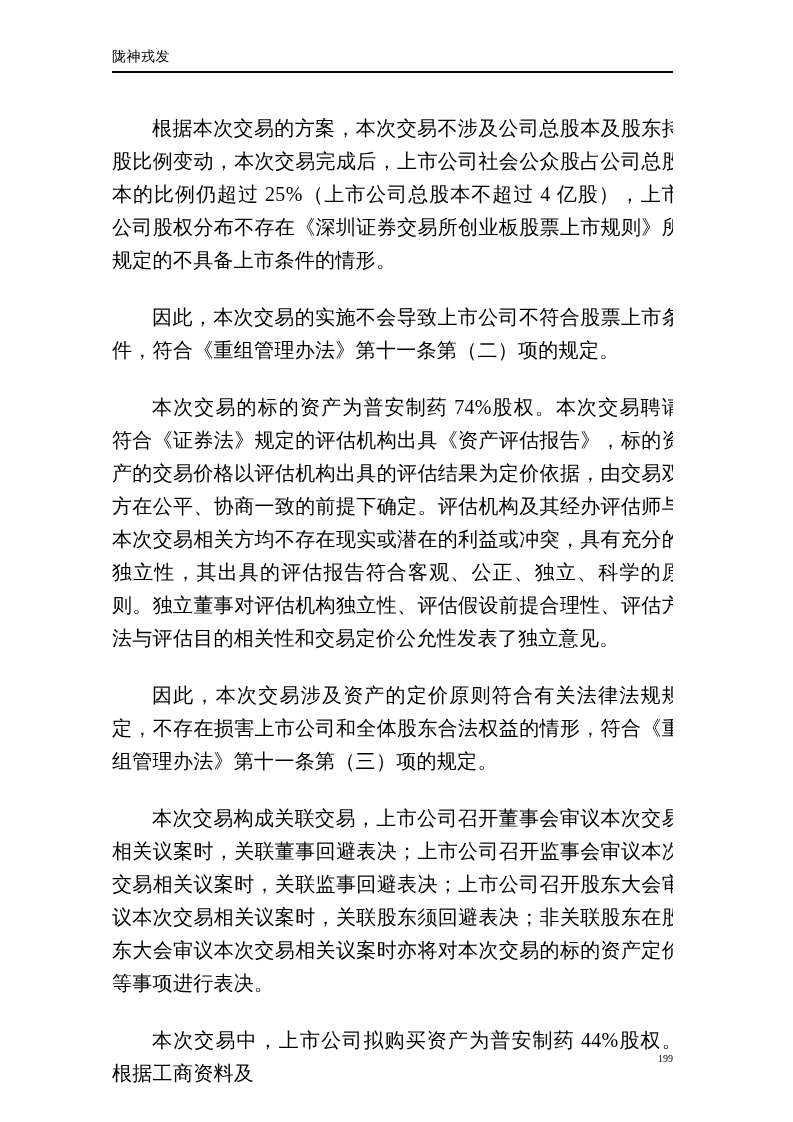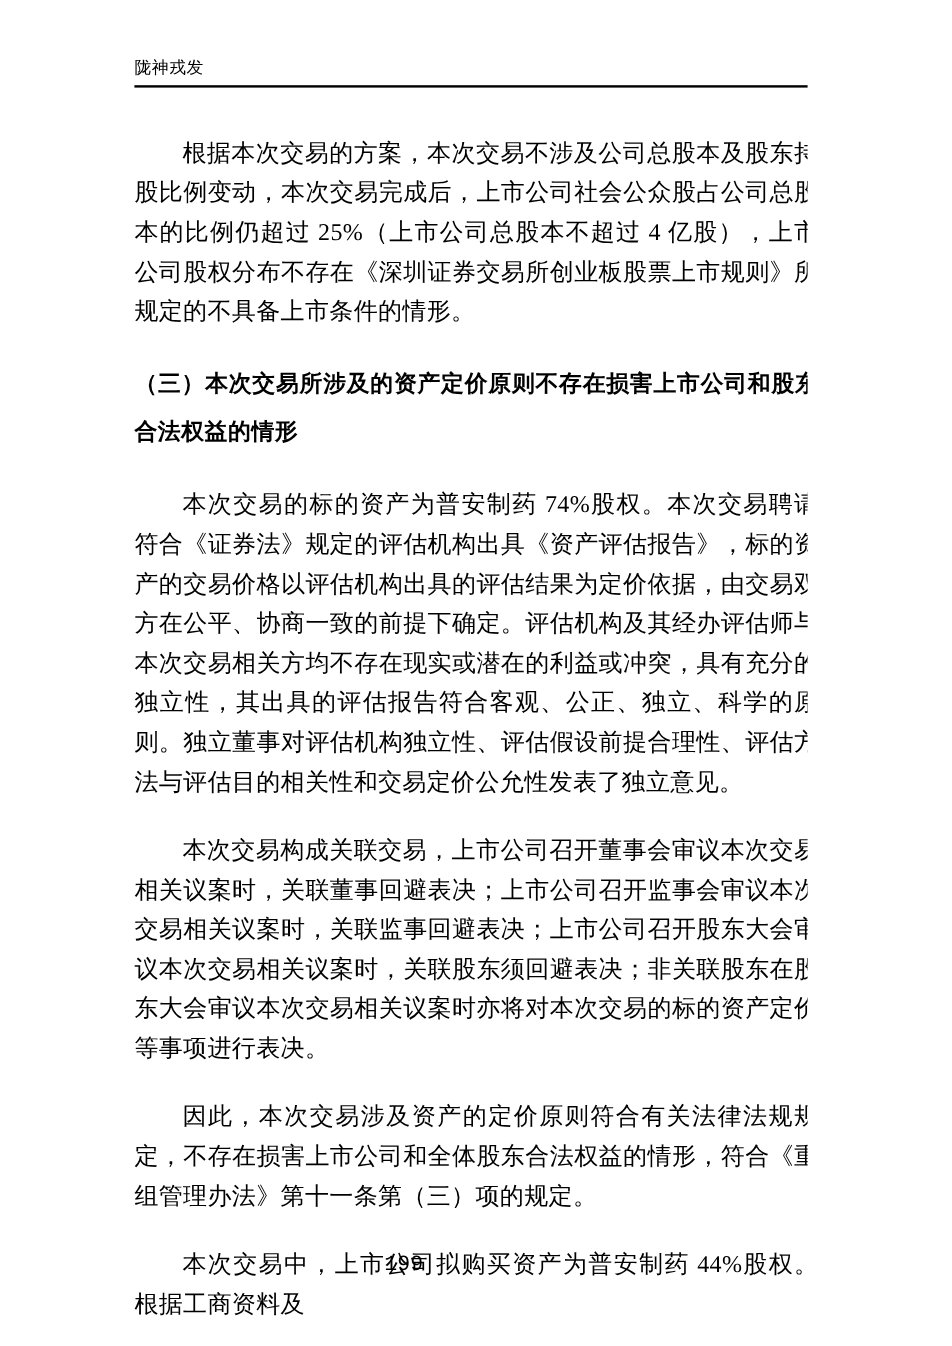--- a/index.html
+++ b/index.html
@@ -50,40 +50,39 @@
     line-height: 40px;
     text-align: justify;
     margin: 14px 0 8px 0;
     letter-spacing: 0.5px;
   }
   .page-footer {
     position: absolute;
     left: 0;
     width: 100%;
     bottom: 58px;
-    text-align: center;
-    font-size: 18px;
-    font-family: Liberation Mono, monospace;
+    text-align: right;
+    font-size: 10px;
   }
 </style>
 </head>
 <body>
 
 <div class="page">
 
   <div class="page-header">
     <span>陇神戎发</span>
   </div>
 
   <div class="content">
     <p class="body-par">根据本次交易的方案，本次交易不涉及公司总股本及股东持股比例变动，本次交易完成后，上市公司社会公众股占公司总股本的比例仍超过 25%（上市公司总股本不超过 4 亿股），上市公司股权分布不存在《深圳证券交易所创业板股票上市规则》所规定的不具备上市条件的情形。</p>
-    <h2 class="sec-heading">（三）本次交易所涉及的资产定价原则不存在损害上市公司和股东合法权益的情形</h2>
+    <p class="body-par">因此，本次交易的实施不会导致上市公司不符合股票上市条件，符合《重组管理办法》第十一条第（二）项的规定。</p>
     <p class="body-par">本次交易的标的资产为普安制药 74%股权。本次交易聘请符合《证券法》规定的评估机构出具《资产评估报告》，标的资产的交易价格以评估机构出具的评估结果为定价依据，由交易双方在公平、协商一致的前提下确定。评估机构及其经办评估师与本次交易相关方均不存在现实或潜在的利益或冲突，具有充分的独立性，其出具的评估报告符合客观、公正、独立、科学的原则。独立董事对评估机构独立性、评估假设前提合理性、评估方法与评估目的相关性和交易定价公允性发表了独立意见。</p>
+    <p class="body-par">因此，本次交易涉及资产的定价原则符合有关法律法规规定，不存在损害上市公司和全体股东合法权益的情形，符合《重组管理办法》第十一条第（三）项的规定。</p>
     <p class="body-par">本次交易构成关联交易，上市公司召开董事会审议本次交易相关议案时，关联董事回避表决；上市公司召开监事会审议本次交易相关议案时，关联监事回避表决；上市公司召开股东大会审议本次交易相关议案时，关联股东须回避表决；非关联股东在股东大会审议本次交易相关议案时亦将对本次交易的标的资产定价等事项进行表决。</p>
-    <p class="body-par">因此，本次交易涉及资产的定价原则符合有关法律法规规定，不存在损害上市公司和全体股东合法权益的情形，符合《重组管理办法》第十一条第（三）项的规定。</p>
     <p class="body-par">本次交易中，上市公司拟购买资产为普安制药 44%股权。根据工商资料及</p>
   </div>
 
   <div class="page-footer">
     <span>199</span>
   </div>
 
 </div>
 
 </body></html>

